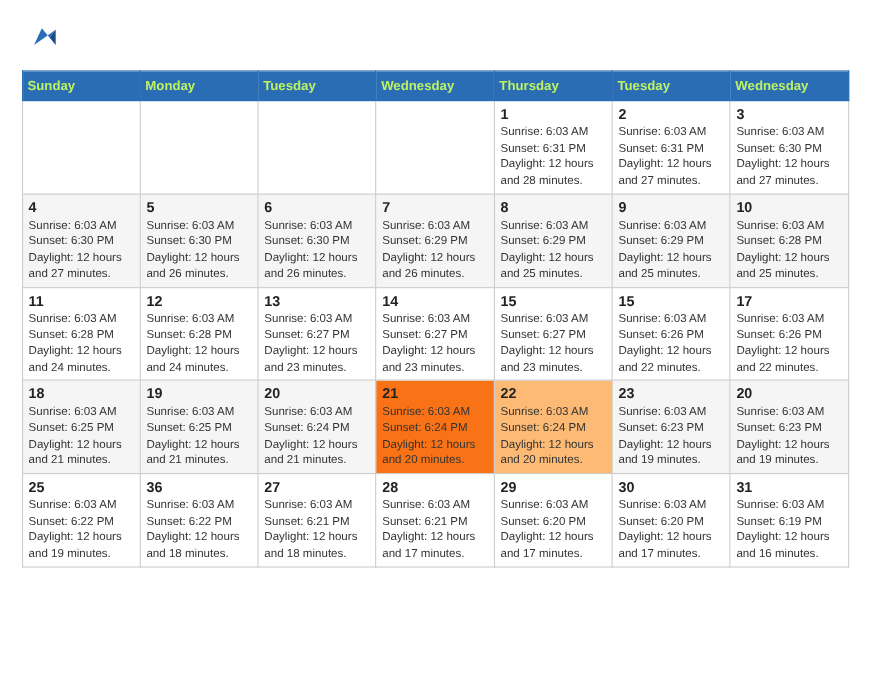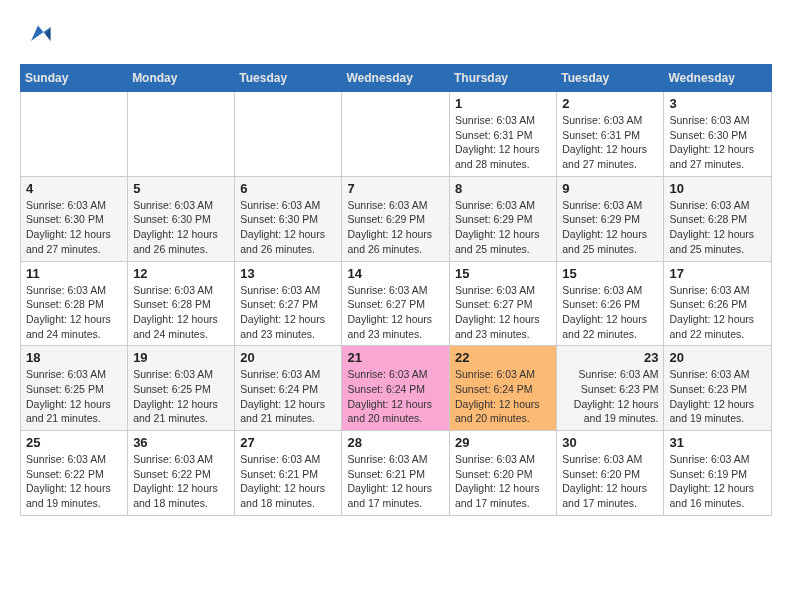--- a/index.html
+++ b/index.html
@@ -52,21 +52,21 @@
       font-size: 16px;
       color: #555;
     }
     .calendar {
       width: 100%;
       border-collapse: collapse;
       font-size: 11px;
     }
     .calendar th {
       background: #2a6db5;
-      color: #e5e5e5;
+      color: #bef264;
       padding: 6px 4px;
       text-align: left;
       font-size: 12px;
       font-weight: bold;
       border: 1px solid #2a6db5;
     }
     .calendar td {
       border: 1px solid #ccc;
       vertical-align: top;
       padding: 4px 5px;
@@ -270,35 +270,35 @@
 Daylight: 12 hours
 and 21 minutes.</div>
         </td>
         <td style="background: rgb(245, 245, 245);">
           <span class="day-num">20</span>
           <div class="day-info" style="white-space: pre-line;">Sunrise: 6:03 AM
 Sunset: 6:24 PM
 Daylight: 12 hours
 and 21 minutes.</div>
         </td>
-        <td style="background: #f9a8d4;">
+        <td style="background: #f97316;">
           <span class="day-num">21</span>
           <div class="day-info" style="white-space: pre-line;">Sunrise: 6:03 AM
 Sunset: 6:24 PM
 Daylight: 12 hours
 and 20 minutes.</div>
         </td>
         <td style="background: #fdba74;">
           <span class="day-num">22</span>
           <div class="day-info" style="white-space: pre-line;">Sunrise: 6:03 AM
 Sunset: 6:24 PM
 Daylight: 12 hours
 and 20 minutes.</div>
         </td>
-        <td style="background: rgb(245, 245, 245); text-align: right;">
+        <td style="background: rgb(245, 245, 245);">
           <span class="day-num">23</span>
           <div class="day-info" style="white-space: pre-line;">Sunrise: 6:03 AM
 Sunset: 6:23 PM
 Daylight: 12 hours
 and 19 minutes.</div>
         </td>
         <td style="background: rgb(245, 245, 245);">
           <span class="day-num">20</span>
           <div class="day-info" style="white-space: pre-line;">Sunrise: 6:03 AM
 Sunset: 6:23 PM

